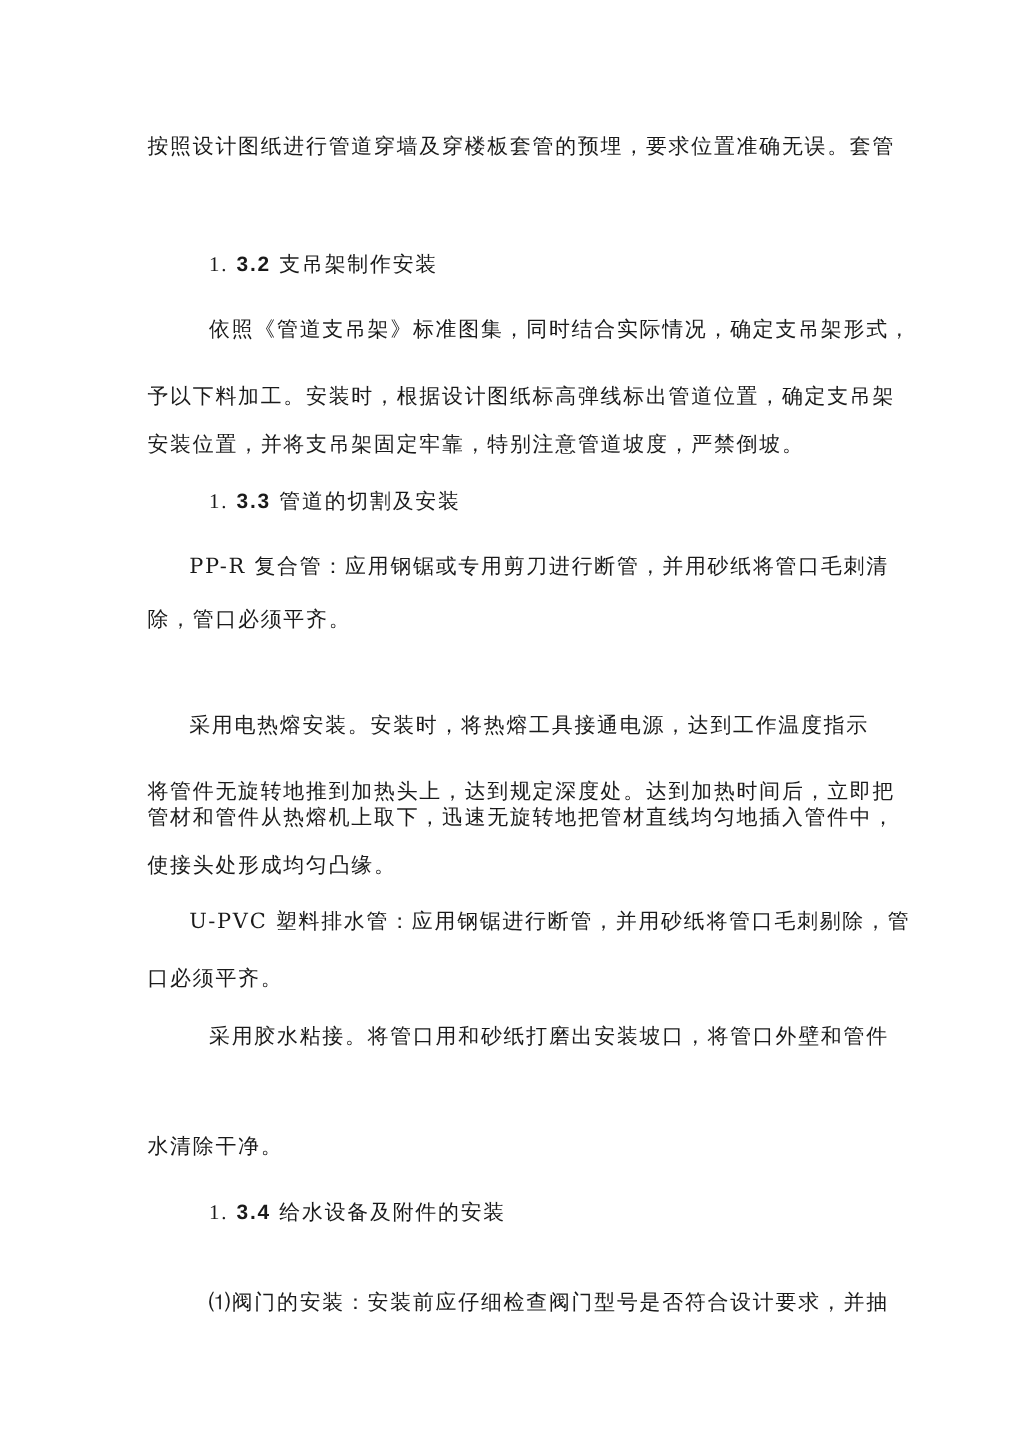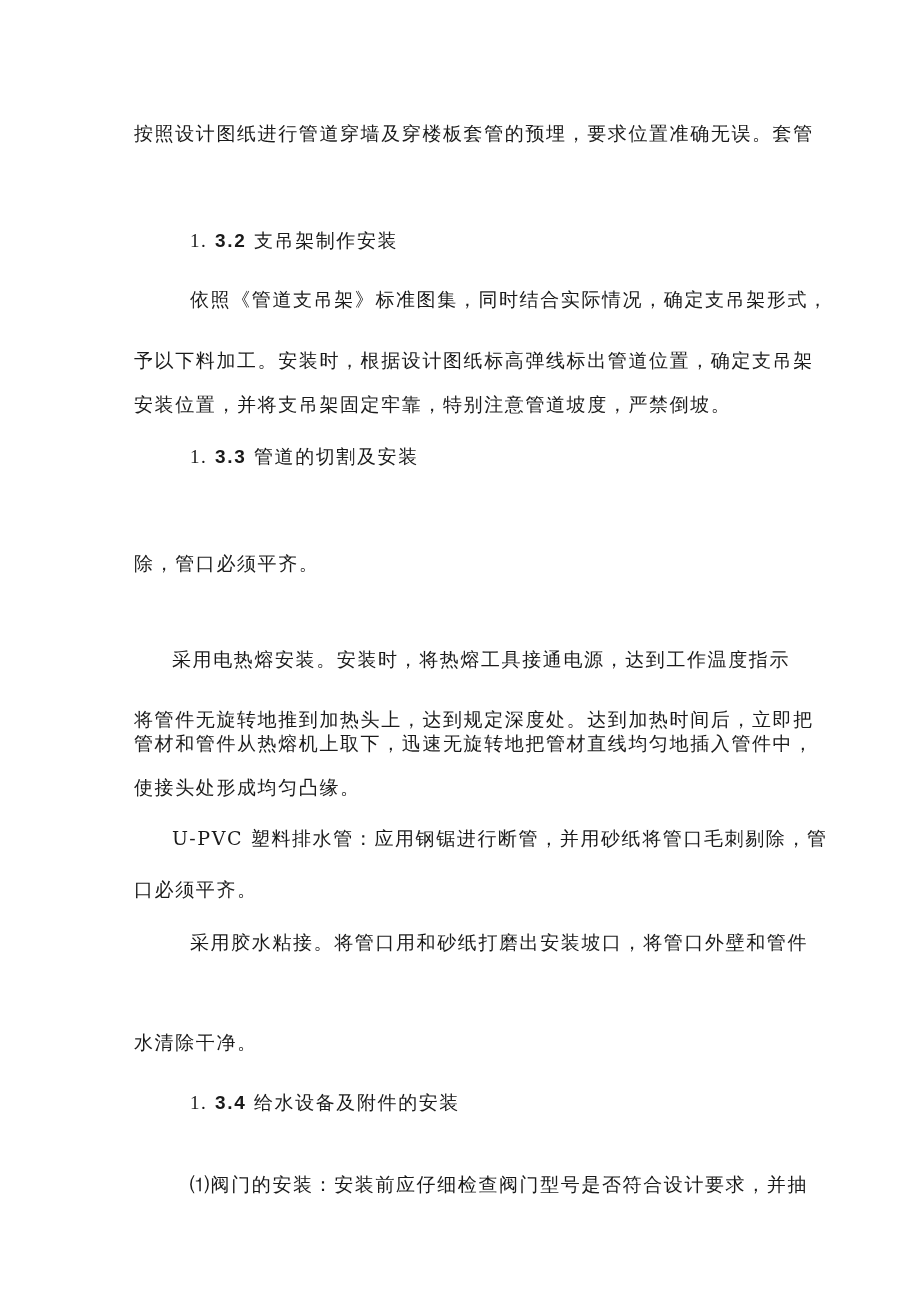--- a/index.html
+++ b/index.html
@@ -51,20 +51,21 @@
   <div class="line indent" style="top:287px;">依照《管道支吊架》标准图集，同时结合实际情况，确定支吊架形式，</div>
   <div class="line" style="top:328px;margin-top:20px;">予以下料加工。安装时，根据设计图纸标高弹线标出管道位置，确定支吊架</div>
   <div class="line" style="top:392px;text-align:right;">安装位置，并将支吊架固定牢靠，特别注意管道坡度，严禁倒坡。</div>
 
   <div class="line heading" style="top:444px;">
     <span class="num-a">1.</span>
     <span class="num-b">3.3</span>
     <span>管道的切割及安装</span>
   </div>
 
+  <div class="line indent-s" style="top:503px;">PP-R 复合管：应用钢锯或专用剪刀进行断管，并用砂纸将管口毛刺清</div>
   <div class="line" style="top:551px;">除，管口必须平齐。</div>
 
   <div class="line indent-s" style="top:600px;margin-top:47px;">采用电热熔安装。安装时，将热熔工具接通电源，达到工作温度指示</div>
   <div class="line" style="top:707px;">将管件无旋转地推到加热头上，达到规定深度处。达到加热时间后，立即把</div>
   <div class="line" style="top:731px;">管材和管件从热熔机上取下，迅速无旋转地把管材直线均匀地插入管件中，</div>
   <div class="line indent-s" style="top:826px;">U-PVC 塑料排水管：应用钢锯进行断管，并用砂纸将管口毛刺剔除，管</div>
 
   <div class="line" style="top:775px;">使接头处形成均匀凸缘。</div>
   <div class="line" style="top:877px;">口必须平齐。</div>
 

